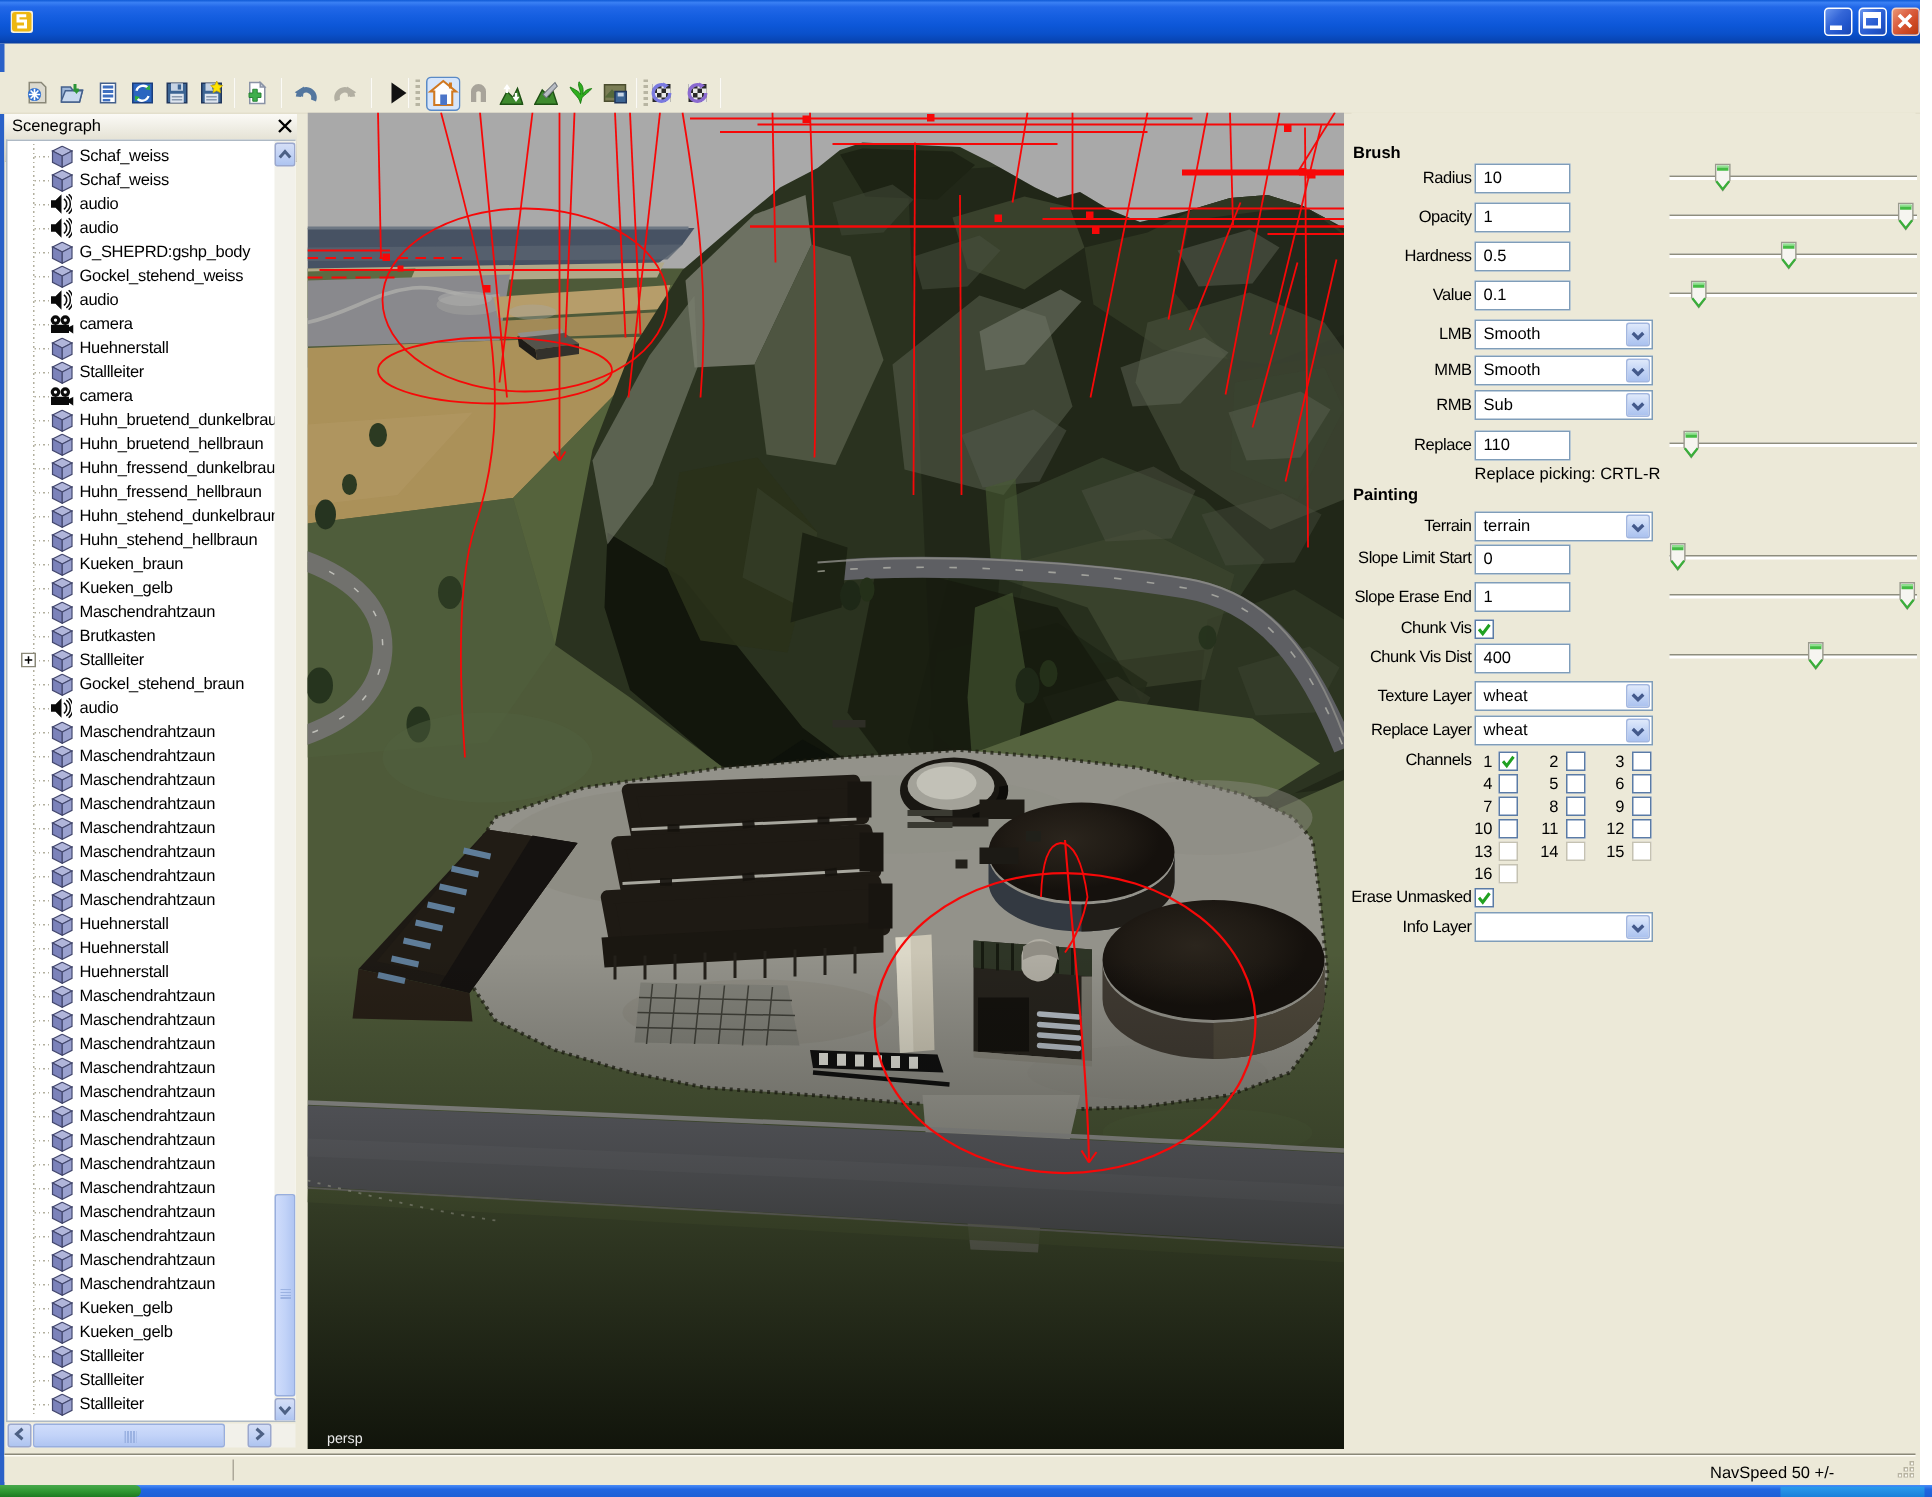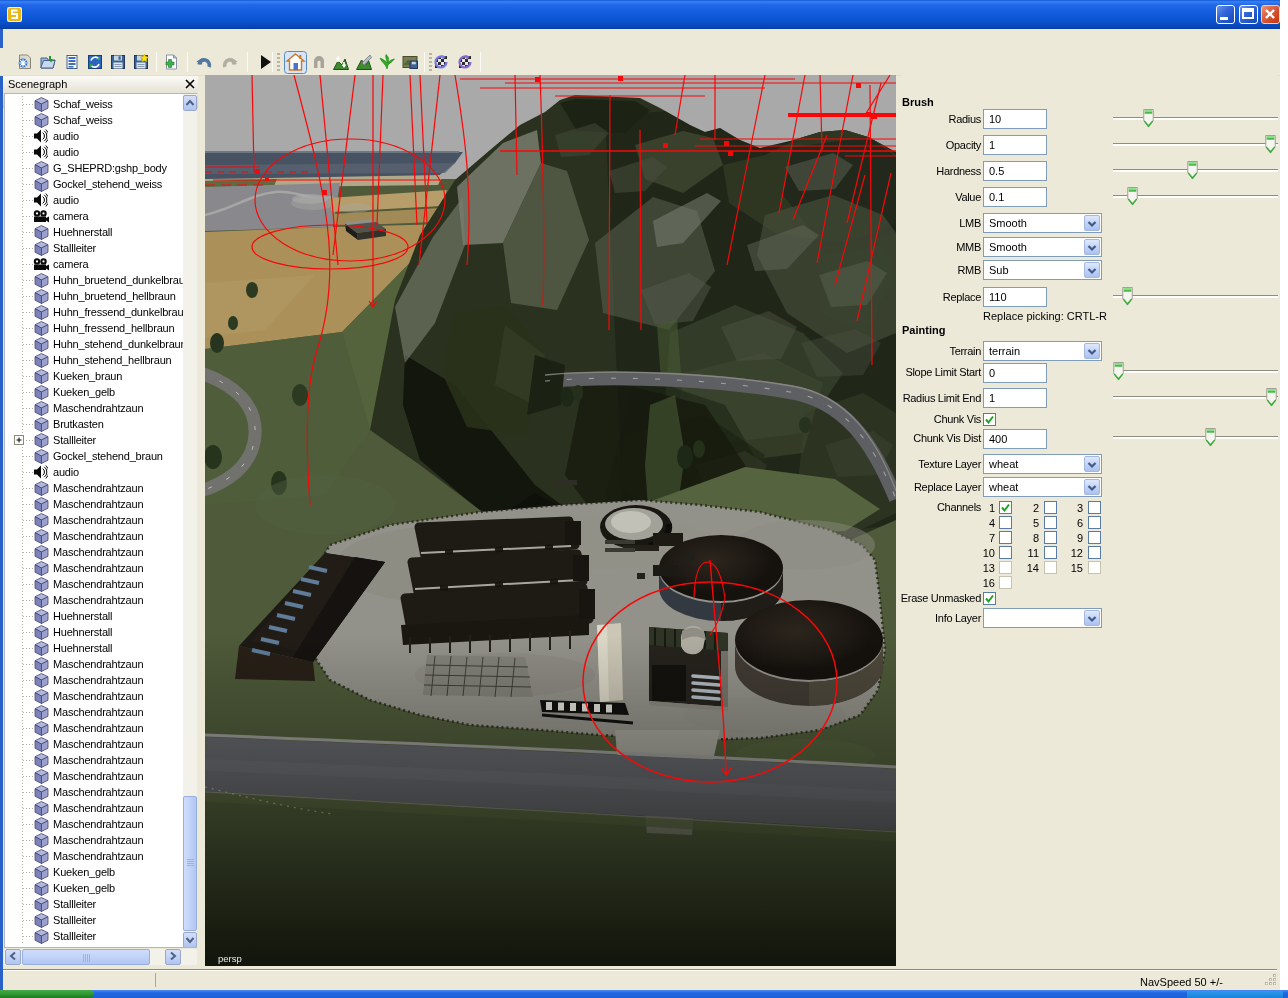--- a/index.html
+++ b/index.html
@@ -1115,21 +1115,21 @@
       </div>
       <div class="flab" style="top:291px">Slope Limit Start</div>
       <div class="tinput" style="top:288px">0</div>
       <div class="strack" style="left:212px;top:295px;width:165px"></div>
       <svg class="sthumbv" style="left:212px;top:287px" width="11" height="20" viewBox="0 0 11 20">
         <path d="M0.5 0.5 H10.5 V12 L5.5 19 L0.5 12 z" fill="#f6f5f0" stroke="#9a9a8e"></path>
         <path d="M1.5 1.5 H9.5 V5 H1.5 z" fill="#45bc45"></path>
         <rect x="1.5" y="1.5" width="8" height="1.5" fill="#93e093"></rect>
         <path d="M1 12.5 L5.5 18 L10 12.5" stroke="#3aae3a" stroke-width="1.6" fill="none"></path>
       </svg>
-      <div class="flab" style="top:317px">Radius Limit End</div>
+      <div class="flab" style="top:317px">Slope Erase End</div>
       <div class="tinput" style="top:313px">1</div>
       <div class="strack" style="left:212px;top:321px;width:165px"></div>
       <svg class="sthumbv" style="left:365px;top:313px" width="11" height="20" viewBox="0 0 11 20">
         <path d="M0.5 0.5 H10.5 V12 L5.5 19 L0.5 12 z" fill="#f6f5f0" stroke="#9a9a8e"></path>
         <path d="M1.5 1.5 H9.5 V5 H1.5 z" fill="#45bc45"></path>
         <rect x="1.5" y="1.5" width="8" height="1.5" fill="#93e093"></rect>
         <path d="M1 12.5 L5.5 18 L10 12.5" stroke="#3aae3a" stroke-width="1.6" fill="none"></path>
       </svg>
       <div class="flab" style="top:338px">Chunk Vis</div>
       <div class="cbx" style="left:82px;top:338px">

